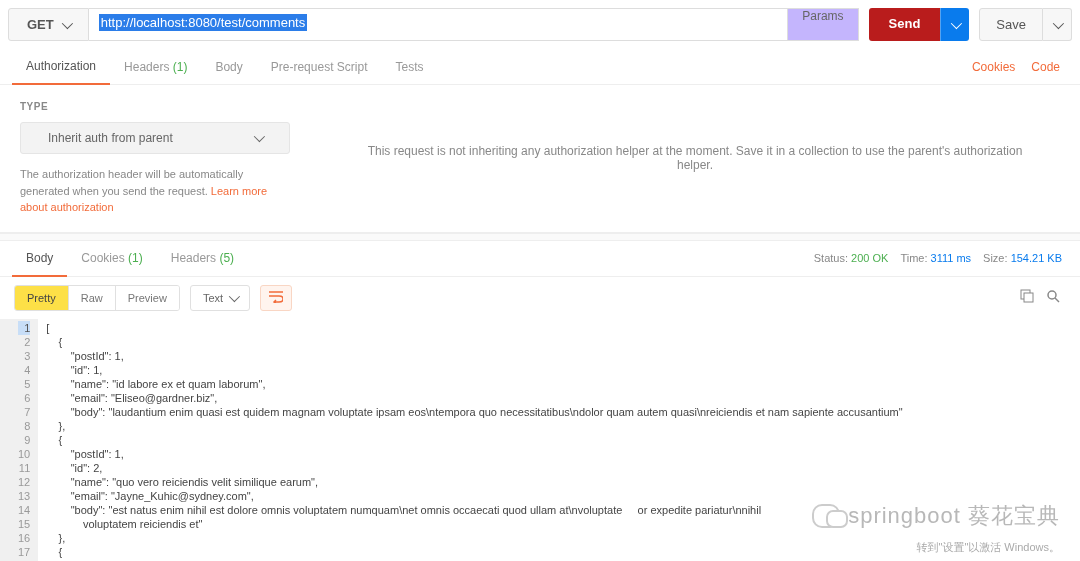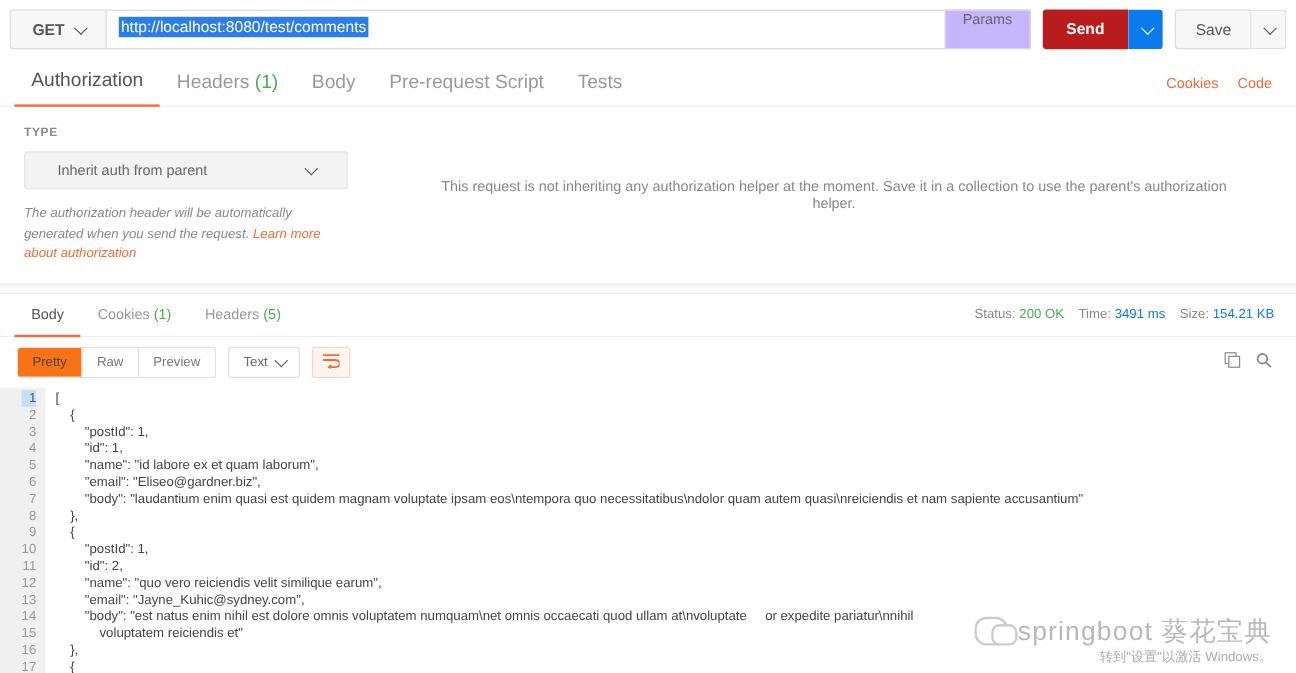--- a/index.html
+++ b/index.html
@@ -16,67 +16,67 @@
     .send-drop { background: #097bed; color: #fff; padding: 8px 10px; border-left: 1px solid rgba(255,255,255,0.3); border-radius: 0 3px 3px 0; cursor: pointer; display: flex; align-items: center; }
     .save-btn { display: flex; margin-left: 10px; }
     .save-main { background: #f7f7f7; border: 1px solid #ddd; padding: 8px 16px; color: #555; font-size: 13px; border-radius: 3px 0 0 3px; cursor: pointer; }
     .save-drop { background: #f7f7f7; border: 1px solid #ddd; border-left: none; padding: 8px 10px; border-radius: 0 3px 3px 0; cursor: pointer; display: flex; align-items: center; }
     
     .chevron { display: inline-block; width: 8px; height: 8px; border-right: 1.5px solid currentColor; border-bottom: 1.5px solid currentColor; transform: rotate(45deg) translateY(-2px); }
     .chevron.white { border-color: #fff; }
     
     
     .req-tabs { display: flex; padding: 0 12px; border-bottom: 1px solid #eee; align-items: center; }
-    .req-tab { padding: 10px 14px; color: #999; cursor: pointer; font-size: 16px; }
+    .req-tab { padding: 10px 14px; color: #999; cursor: pointer; font-size: 12px; }
     .req-tab.active { color: #555; border-bottom: 2px solid #f26b3a; margin-bottom: -1px; font-weight: 500; }
     .req-tab .count { color: #4caf50; }
     .req-spacer { flex: 1; }
     .req-link { color: #f26b3a; padding: 10px 8px; cursor: pointer; font-size: 12px; }
     
     
     .auth-panel { display: flex; border-bottom: 1px solid #eee; }
     .auth-left { width: 310px; padding: 16px 20px; }
     .auth-label { font-size: 10px; font-weight: 600; color: #888; letter-spacing: 0.5px; margin-bottom: 10px; }
     .auth-select { display: flex; justify-content: space-between; align-items: center; background: #f3f3f3; border: 1px solid #e5e5e5; padding: 8px 27px; border-radius: 3px; color: #666; cursor: pointer; width: 100%; margin-bottom: 12px; }
-    .auth-desc { color: #888; font-size: 11px; line-height: 1.5; font-style: italic; }
+    .auth-desc { color: #888; font-size: 11px; line-height: 1.5; }
     .auth-desc a { color: #f26b3a; text-decoration: none; cursor: pointer; }
     .auth-right { flex: 1; display: flex; align-items: center; justify-content: center; color: #888; padding: 0 40px; text-align: center; font-size: 12px; }
     
     .panel-divider { height: 8px; background: #fafafa; border-top: 1px solid #eee; border-bottom: 1px solid #eee; }
     
     
     .res-tabs { display: flex; padding: 0 12px; border-bottom: 1px solid #eee; align-items: center; }
     .res-tab { padding: 10px 14px; color: #999; cursor: pointer; font-size: 12px; }
     .res-tab.active { color: #555; border-bottom: 2px solid #f26b3a; margin-bottom: -1px; font-weight: 500; }
     .res-tab .count { color: #4caf50; }
     .res-spacer { flex: 1; }
     .res-meta { font-size: 11px; color: #888; padding: 0 6px; }
     .res-meta .val { color: #4caf50; }
     .res-meta .val.blue { color: #097bed; }
     
     
     .view-controls { display: flex; padding: 8px 14px; gap: 0; align-items: center; }
     .view-group { display: flex; border: 1px solid #e0e0e0; border-radius: 3px; overflow: hidden; }
     .view-btn { padding: 6px 12px; cursor: pointer; background: #fff; font-size: 11px; color: #777; }
-    .view-btn.active { background: #f97316; color: #444; }
+    .view-btn.active { background: #fde047; color: #444; }
     .view-btn + .view-btn { border-left: 1px solid #e0e0e0; }
     .format-select { display: flex; align-items: center; gap: 6px; padding: 6px 12px; margin-left: 10px; border: 1px solid #e0e0e0; border-radius: 3px; cursor: pointer; font-size: 11px; color: #666; }
     .wrap-btn { margin-left: 10px; padding: 4px 8px; cursor: pointer; color: #f26b3a; background: #fff4ee; border-radius: 3px; border: 1px solid #f9d6c4; font-size: 14px; }
     .view-spacer { flex: 1; }
     .icon-btn { padding: 4px 6px; cursor: pointer; color: #888; font-size: 14px; }
     
     
     .code-view { display: flex; font-family: Consolas, Monaco, monospace; font-size: 11px; line-height: 14px; }
     .gutter { background: #f0f0f0; text-align: right; padding: 2px 8px 2px 18px; color: #999; user-select: none; }
     .gutter .ln { display: block; }
     .gutter .ln.active { background: #c8def7; color: #555; }
     .code { padding: 2px 0 2px 8px; flex: 1; white-space: pre; color: #444; overflow: hidden; }
     .code .line { display: block; }
     
-    .watermark { position: fixed; right: 20px; bottom: 20px; font-size: 22px; color: #b8b8b8; letter-spacing: 1px; display: flex; align-items: center; gap: 8px; pointer-events: none; }
+    .watermark { position: fixed; right: 20px; bottom: 30px; font-size: 22px; color: #b8b8b8; letter-spacing: 1px; display: flex; align-items: center; gap: 8px; pointer-events: none; }
     .watermark .bubble { width: 28px; height: 24px; border: 2px solid #ccc; border-radius: 10px; position: relative; }
     .watermark .bubble::after { content: ''; position: absolute; width: 18px; height: 14px; border: 2px solid #ccc; border-radius: 7px; right: -10px; top: 4px; background: #fff; }
     .activate { position: fixed; right: 20px; bottom: 6px; font-size: 11px; color: #aaa; pointer-events: none; }
   </style>
 </head>
 <body>
 
 <div class="request-bar">
   <div class="method-select">
     <span>GET</span>
@@ -138,21 +138,21 @@
   </div>
   <div class="res-tab">
     <span>Headers</span>
     <span class="count">(5)</span>
   </div>
   <div class="res-spacer"></div>
   <div class="res-meta">
     <span>Status:</span> <span class="val">200 OK</span>
   </div>
   <div class="res-meta">
-    <span>Time:</span> <span class="val blue">3491 ms</span>
+    <span>Time:</span> <span class="val blue">3111 ms</span>
   </div>
   <div class="res-meta">
     <span>Size:</span> <span class="val blue">154.21 KB</span>
   </div>
 </div>
 
 <div class="view-controls">
   <div class="view-group">
     <div class="view-btn active">Pretty</div>
     <div class="view-btn">Raw</div>

